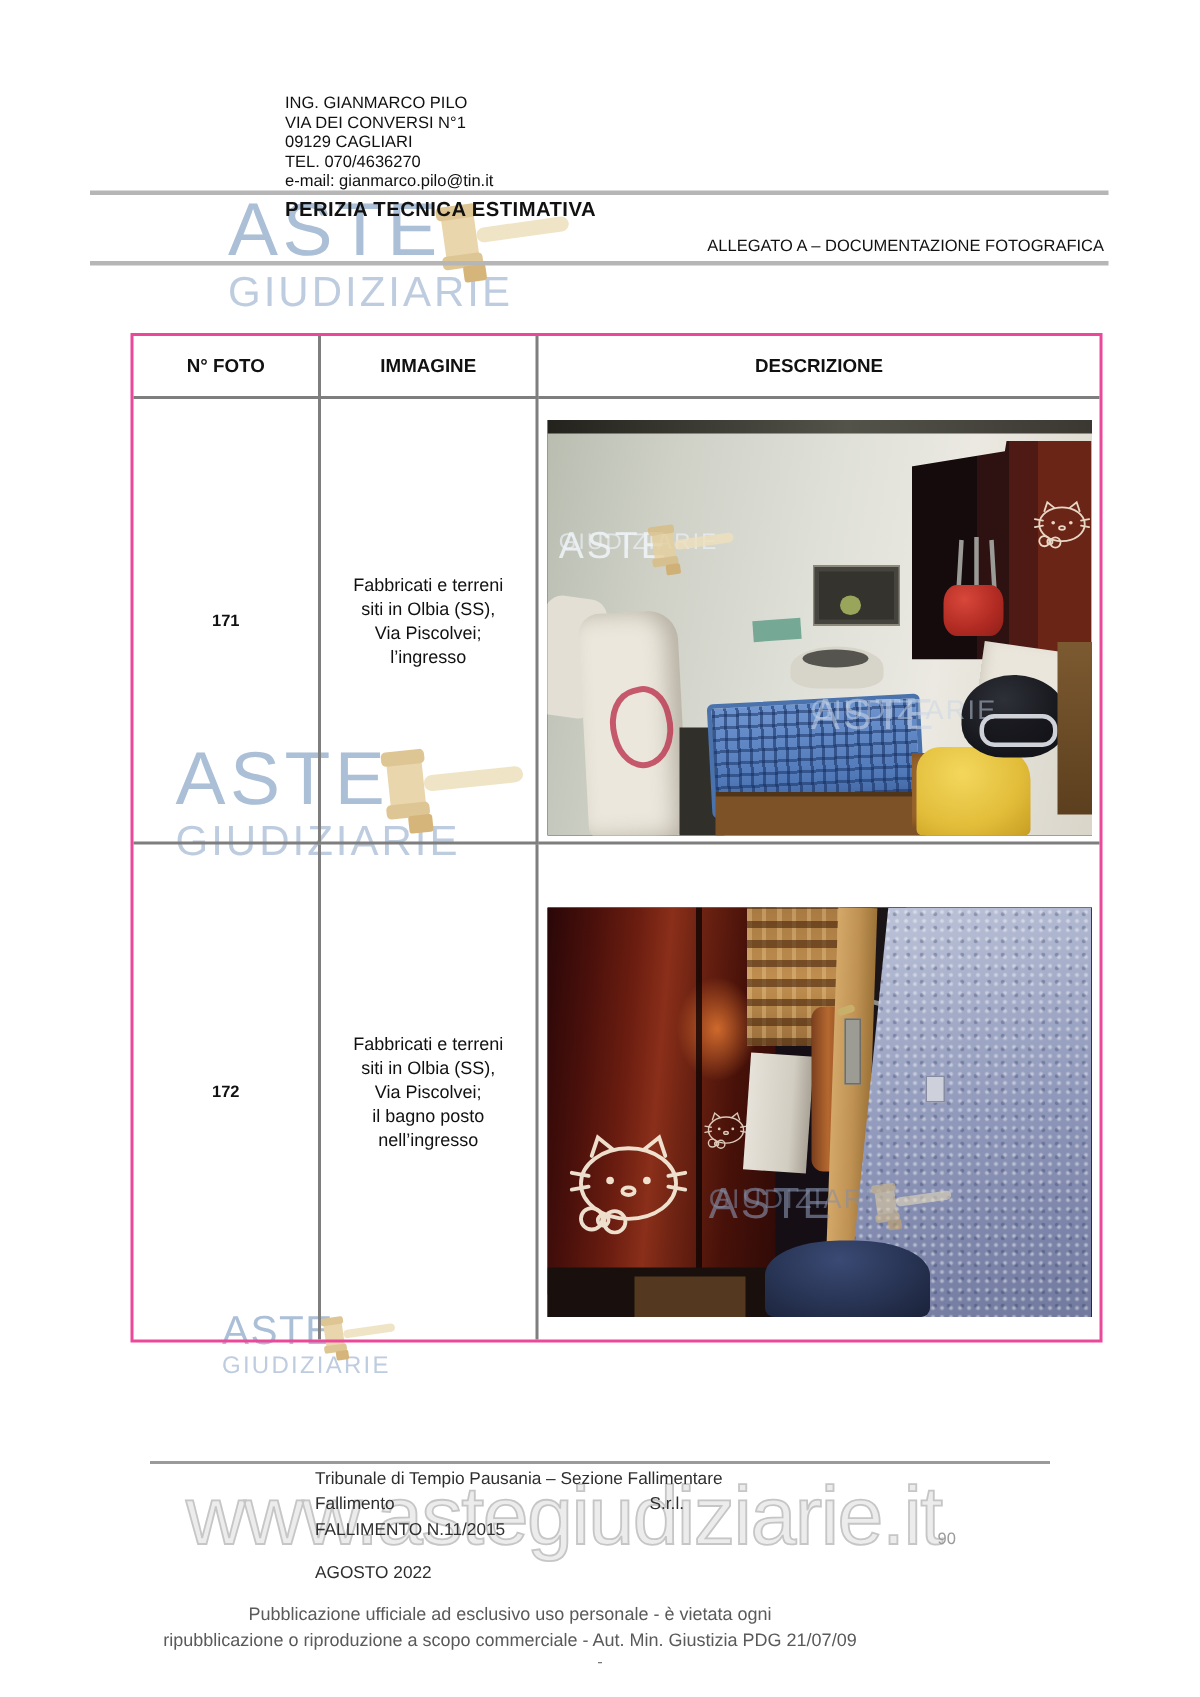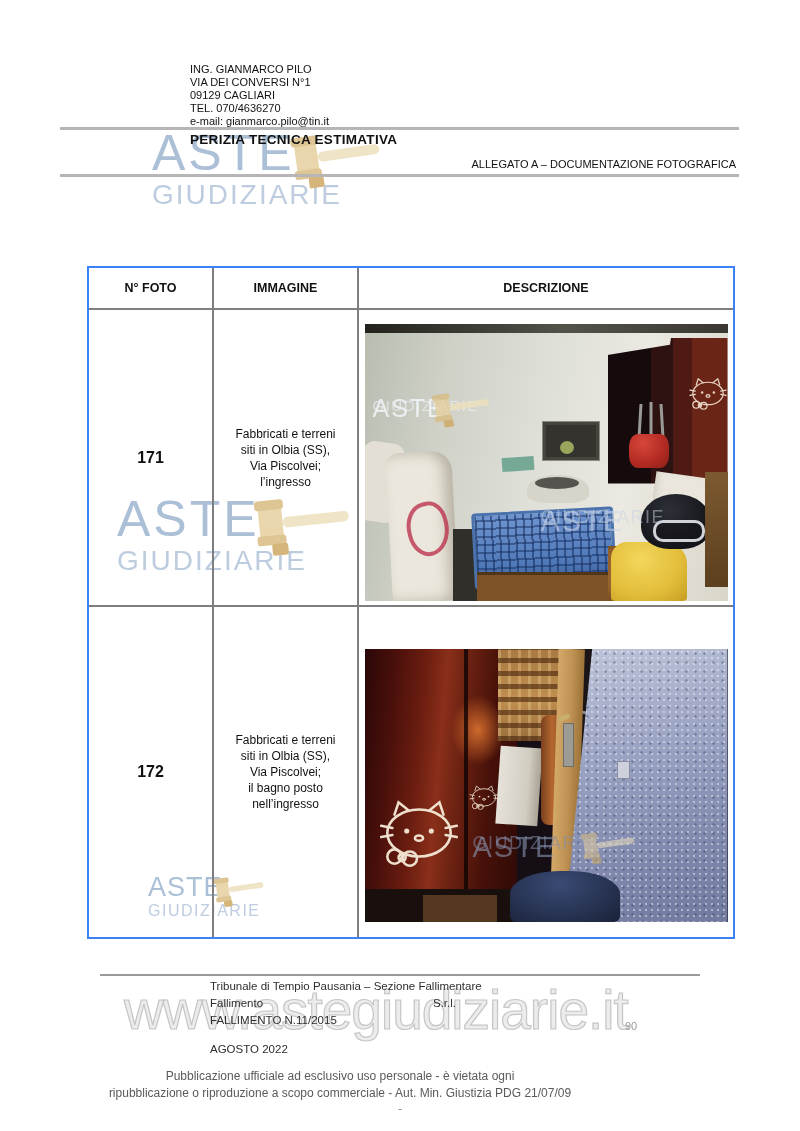--- a/index.html
+++ b/index.html
@@ -26,27 +26,27 @@
   .wm2 .gav{left:128px;top:0px;width:110px;height:60px;transform:rotate(-6deg);}
   .wm-sm .l1{font-size:27px;letter-spacing:1px;}
   .wm-sm .l2{font-size:16px;letter-spacing:1.5px;margin-top:2px;}
   .wm3{left:148px;top:874px;z-index:1;}
   .wm3 .gav{left:62px;top:0px;width:56px;height:32px;transform:rotate(-8deg);}
   .wm-url{position:absolute;left:124px;top:978px;z-index:1;font-size:55px;letter-spacing:-1px;
           color:#ececec;-webkit-text-stroke:1.2px #c6c6c6;white-space:nowrap;pointer-events:none;}
   
   .ptable{position:absolute;left:87px;top:222px;display:grid;
           grid-template-columns:125px 145px 374px;grid-template-rows:42px 297px 330px;
-          border:2px solid #3b82f6;z-index:2;margin-top:44px;}
+          border:2px solid #ec4899;z-index:2;}
   .ptable>div{border-right:2px solid #7e7e7e;border-bottom:2px solid #7e7e7e;box-sizing:border-box;
           display:flex;align-items:center;justify-content:center;}
   .ptable>div:nth-child(3n){border-right:none;}
   .ptable>div:nth-child(n+7){border-bottom:none;}
   .hcell{font-size:12.5px;font-weight:bold;}
-  .numcell{font-size:16px;font-weight:bold;}
+  .numcell{font-size:11px;font-weight:bold;}
   .desccell{font-size:12px;line-height:16px;text-align:center;white-space:pre-line;}
   .imgcell{align-items:flex-start;}
   .imgcell.r1{padding-top:9px;}
   .imgcell.r2{padding-top:27px;}
   
   .pframe{position:relative;overflow:hidden;background:#1a1a1a;}
   .pframe *{position:absolute;}
   .pf1{width:363px;height:277px;}
   .pf2{width:363px;height:273px;}
   

